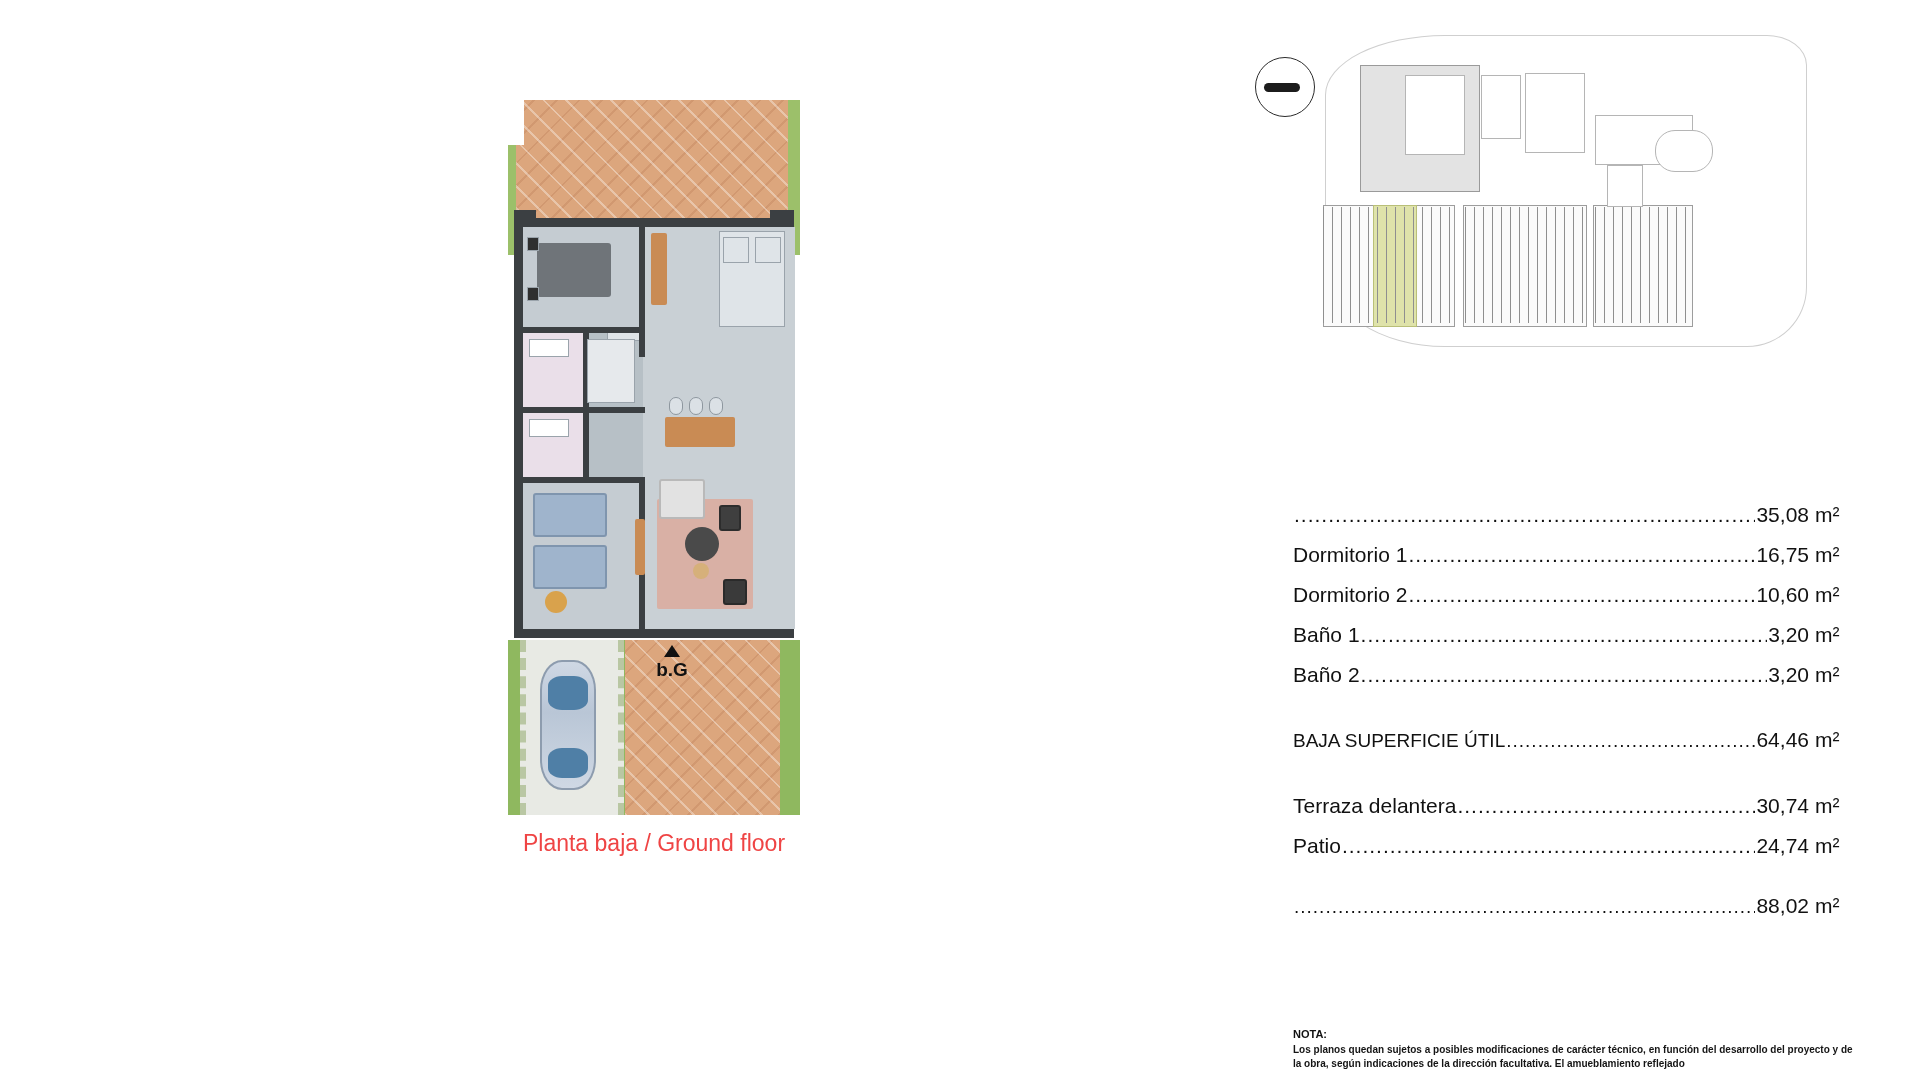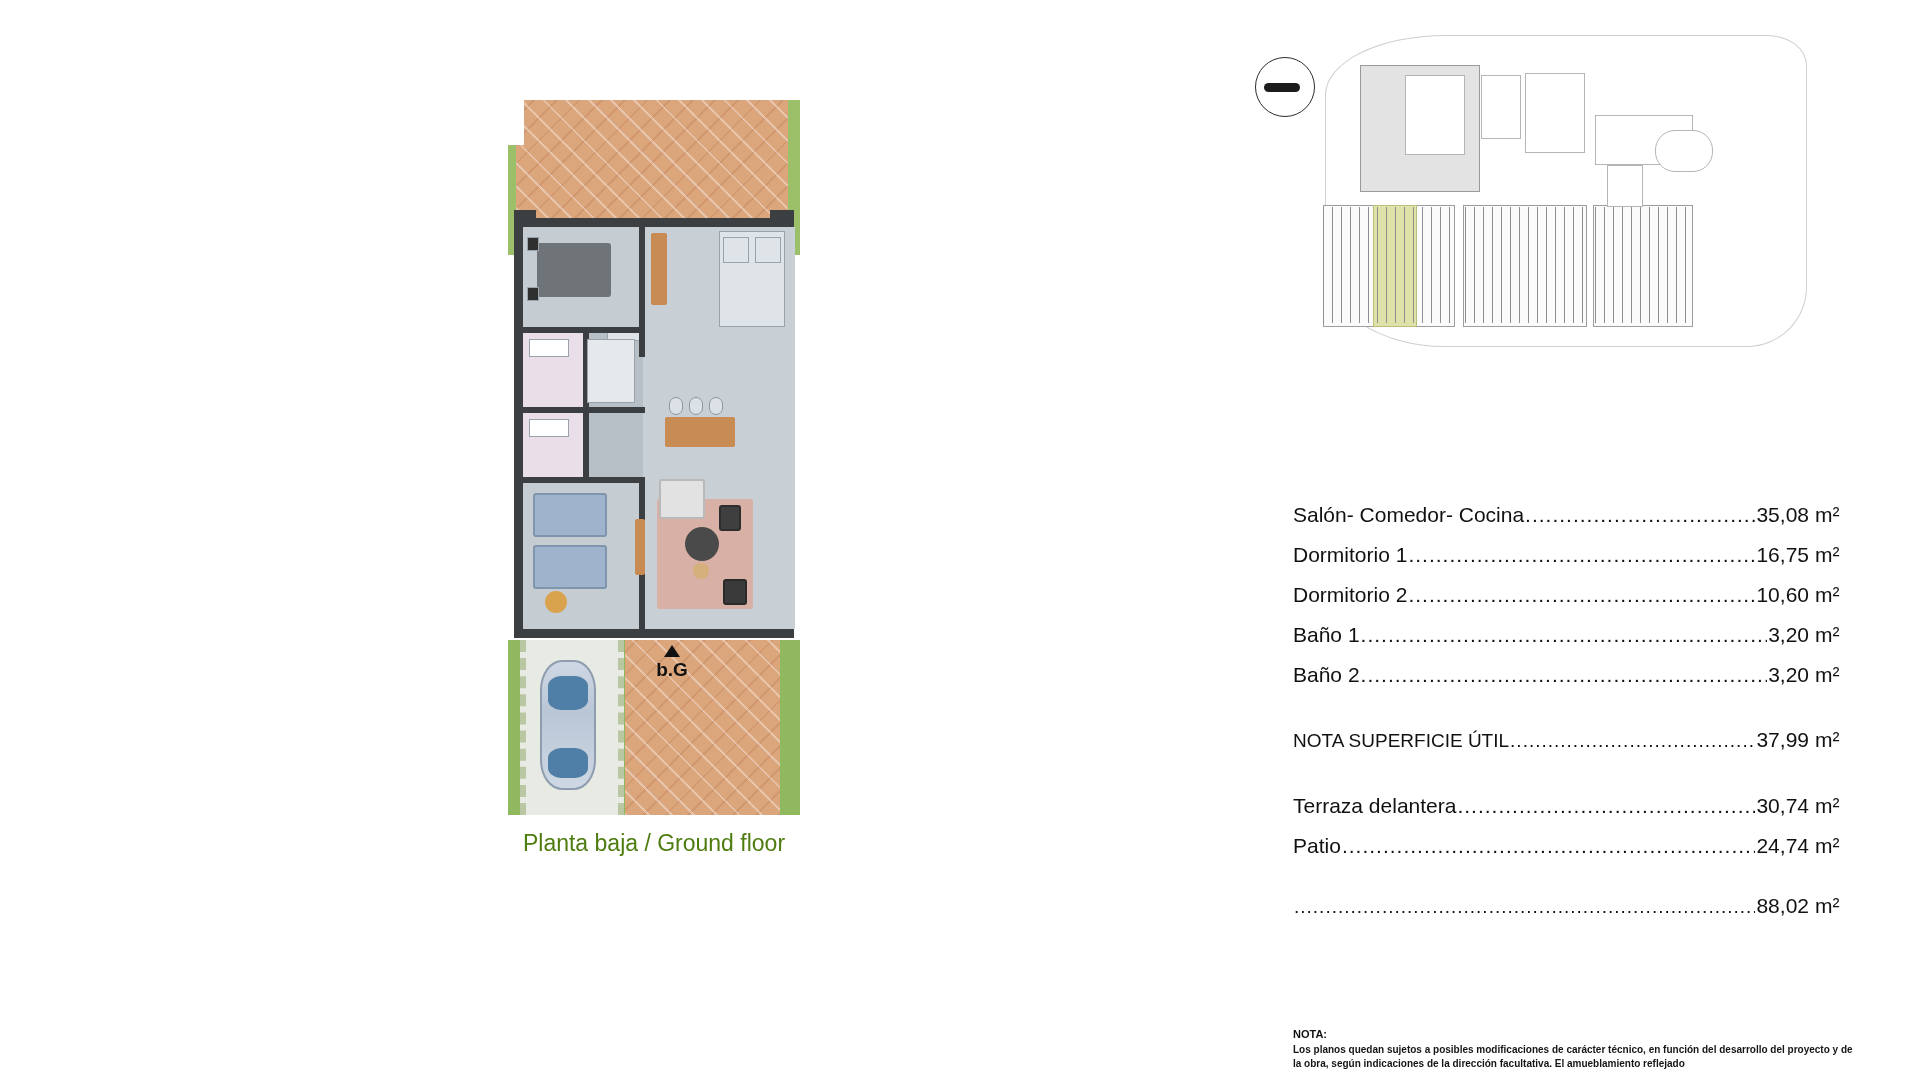--- a/index.html
+++ b/index.html
@@ -207,21 +207,21 @@
     font-weight: bold;
     color: #111;
   }
   .fp-caption {
     position: absolute;
     left: 0px;
     top: 730px;
     width: 292px;
     text-align: center;
     font-size: 23px;
-    color: #4d7c0f;
+    color: #ef4444;
     white-space: nowrap;
   }
 
   
   #keyplan {
     position: absolute;
     left: 1255px;
     top: 35px;
     width: 555px;
     height: 310px;
@@ -448,21 +448,20 @@
 
   <div class="kp-unit-row" style="left:338px; top:170px; width:98px; height:120px;"></div>
   <div class="kp-hatch" style="left:340px; top:172px; width:94px; height:116px;"></div>
 
   <div class="kp-thin" style="left:352px; top:130px; width:34px; height:40px;"></div>
 </div>
 
 <div id="legend">
 
   <div class="row">
-    <span class="lbl">Salón- Comedor- Cocina</span>
     <span class="dots">................................................................................</span>
     <span class="val">35,08</span>
     <span class="unit">m²</span>
   </div>
   <div class="row">
     <span class="lbl">Dormitorio 1</span>
     <span class="dots">................................................................................</span>
     <span class="val">16,75</span>
     <span class="unit">m²</span>
   </div>
@@ -481,23 +480,23 @@
   <div class="row">
     <span class="lbl">Baño 2</span>
     <span class="dots">................................................................................</span>
     <span class="val">3,20</span>
     <span class="unit">m²</span>
   </div>
 
   <div class="gap-lg"></div>
 
   <div class="row small">
-    <span class="lbl">NOTA SUPERFICIE ÚTIL</span>
-    <span class="dots">................................................................................</span>
-    <span class="val" style="font-size:21px;">37,99</span>
+    <span class="lbl">BAJA SUPERFICIE ÚTIL</span>
+    <span class="dots">................................................................................</span>
+    <span class="val" style="font-size:21px;">64,46</span>
     <span class="unit" style="font-size:21px;">m²</span>
   </div>
 
   <div class="gap-lg"></div>
 
   <div class="row">
     <span class="lbl">Terraza delantera</span>
     <span class="dots">................................................................................</span>
     <span class="val">30,74</span>
     <span class="unit">m²</span>

